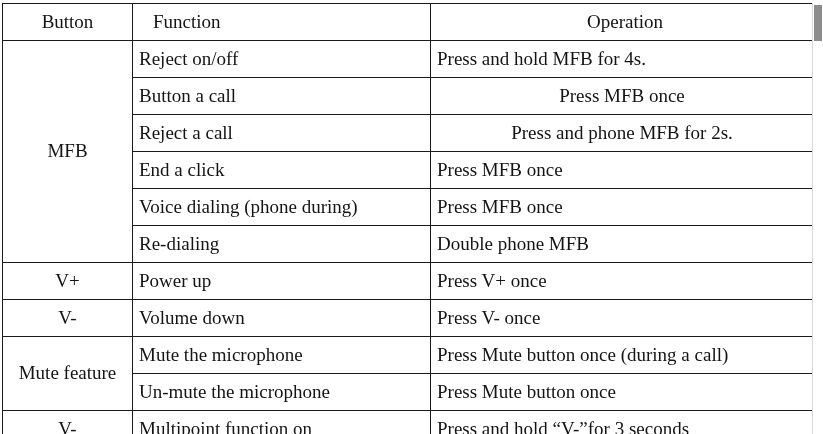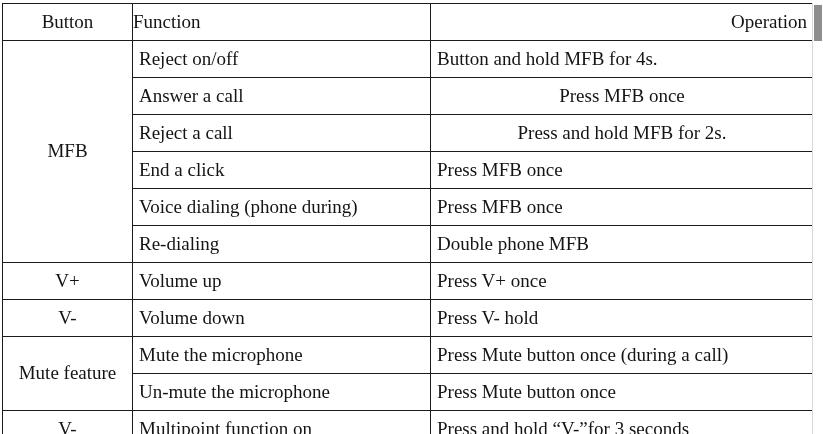--- a/index.html
+++ b/index.html
@@ -53,22 +53,22 @@
     padding-left: 10px;
   }
   .op-center {
     text-align: center;
     padding-left: 6px;
   }
   .hdr td {
     font-size: 19px;
   }
   .hdr .cell-btn { text-align: center; }
-  .hdr .cell-fn { text-align: left; padding-left: 0; }
-  .hdr .cell-op { text-align: right; padding-left: 12px; }
+  .hdr .cell-fn { text-align: left; padding-left: 20px; }
+  .hdr .cell-op { text-align: center; padding-left: 12px; }
 
   .tall-row td { height: 29px; }
   
   .right-edge {
     position: absolute;
     top: 0;
     right: 0;
     width: 10px;
     height: 434px;
     background: #ffffff;
@@ -97,52 +97,52 @@
     <tbody>
       <tr class="hdr tall-row">
         <td class="cell-btn">Button</td>
         <td class="cell-fn">Function</td>
         <td class="cell-op">Operation</td>
       </tr>
 
       <tr class="tall-row">
         <td class="cell-btn" rowspan="6">MFB</td>
         <td class="cell-fn">Reject on/off</td>
-        <td class="cell-op">Button and hold MFB for 4s.</td>
+        <td class="cell-op">Press and hold MFB for 4s.</td>
       </tr>
       <tr class="tall-row">
-        <td class="cell-fn">Answer a call</td>
+        <td class="cell-fn">Button a call</td>
         <td class="cell-op op-center">Press MFB once</td>
       </tr>
       <tr class="tall-row">
         <td class="cell-fn">Reject a call</td>
-        <td class="cell-op op-center">Press and hold MFB for 2s.</td>
+        <td class="cell-op op-center">Press and phone MFB for 2s.</td>
       </tr>
       <tr class="tall-row">
         <td class="cell-fn">End a click</td>
         <td class="cell-op">Press MFB once</td>
       </tr>
       <tr class="tall-row">
         <td class="cell-fn">Voice dialing (phone during)</td>
         <td class="cell-op">Press MFB once</td>
       </tr>
       <tr class="tall-row">
         <td class="cell-fn">Re-dialing</td>
         <td class="cell-op">Double phone MFB</td>
       </tr>
 
       <tr class="tall-row">
         <td class="cell-btn">V+</td>
-        <td class="cell-fn">Volume up</td>
+        <td class="cell-fn">Power up</td>
         <td class="cell-op">Press V+ once</td>
       </tr>
       <tr class="tall-row">
         <td class="cell-btn">V-</td>
         <td class="cell-fn">Volume down</td>
-        <td class="cell-op">Press V- hold</td>
+        <td class="cell-op">Press V- once</td>
       </tr>
 
       <tr class="tall-row">
         <td class="cell-btn" rowspan="2">Mute feature</td>
         <td class="cell-fn">Mute the microphone</td>
         <td class="cell-op">Press Mute button once (during a call)</td>
       </tr>
       <tr class="tall-row">
         <td class="cell-fn">Un-mute the microphone</td>
         <td class="cell-op">Press Mute button once</td>

